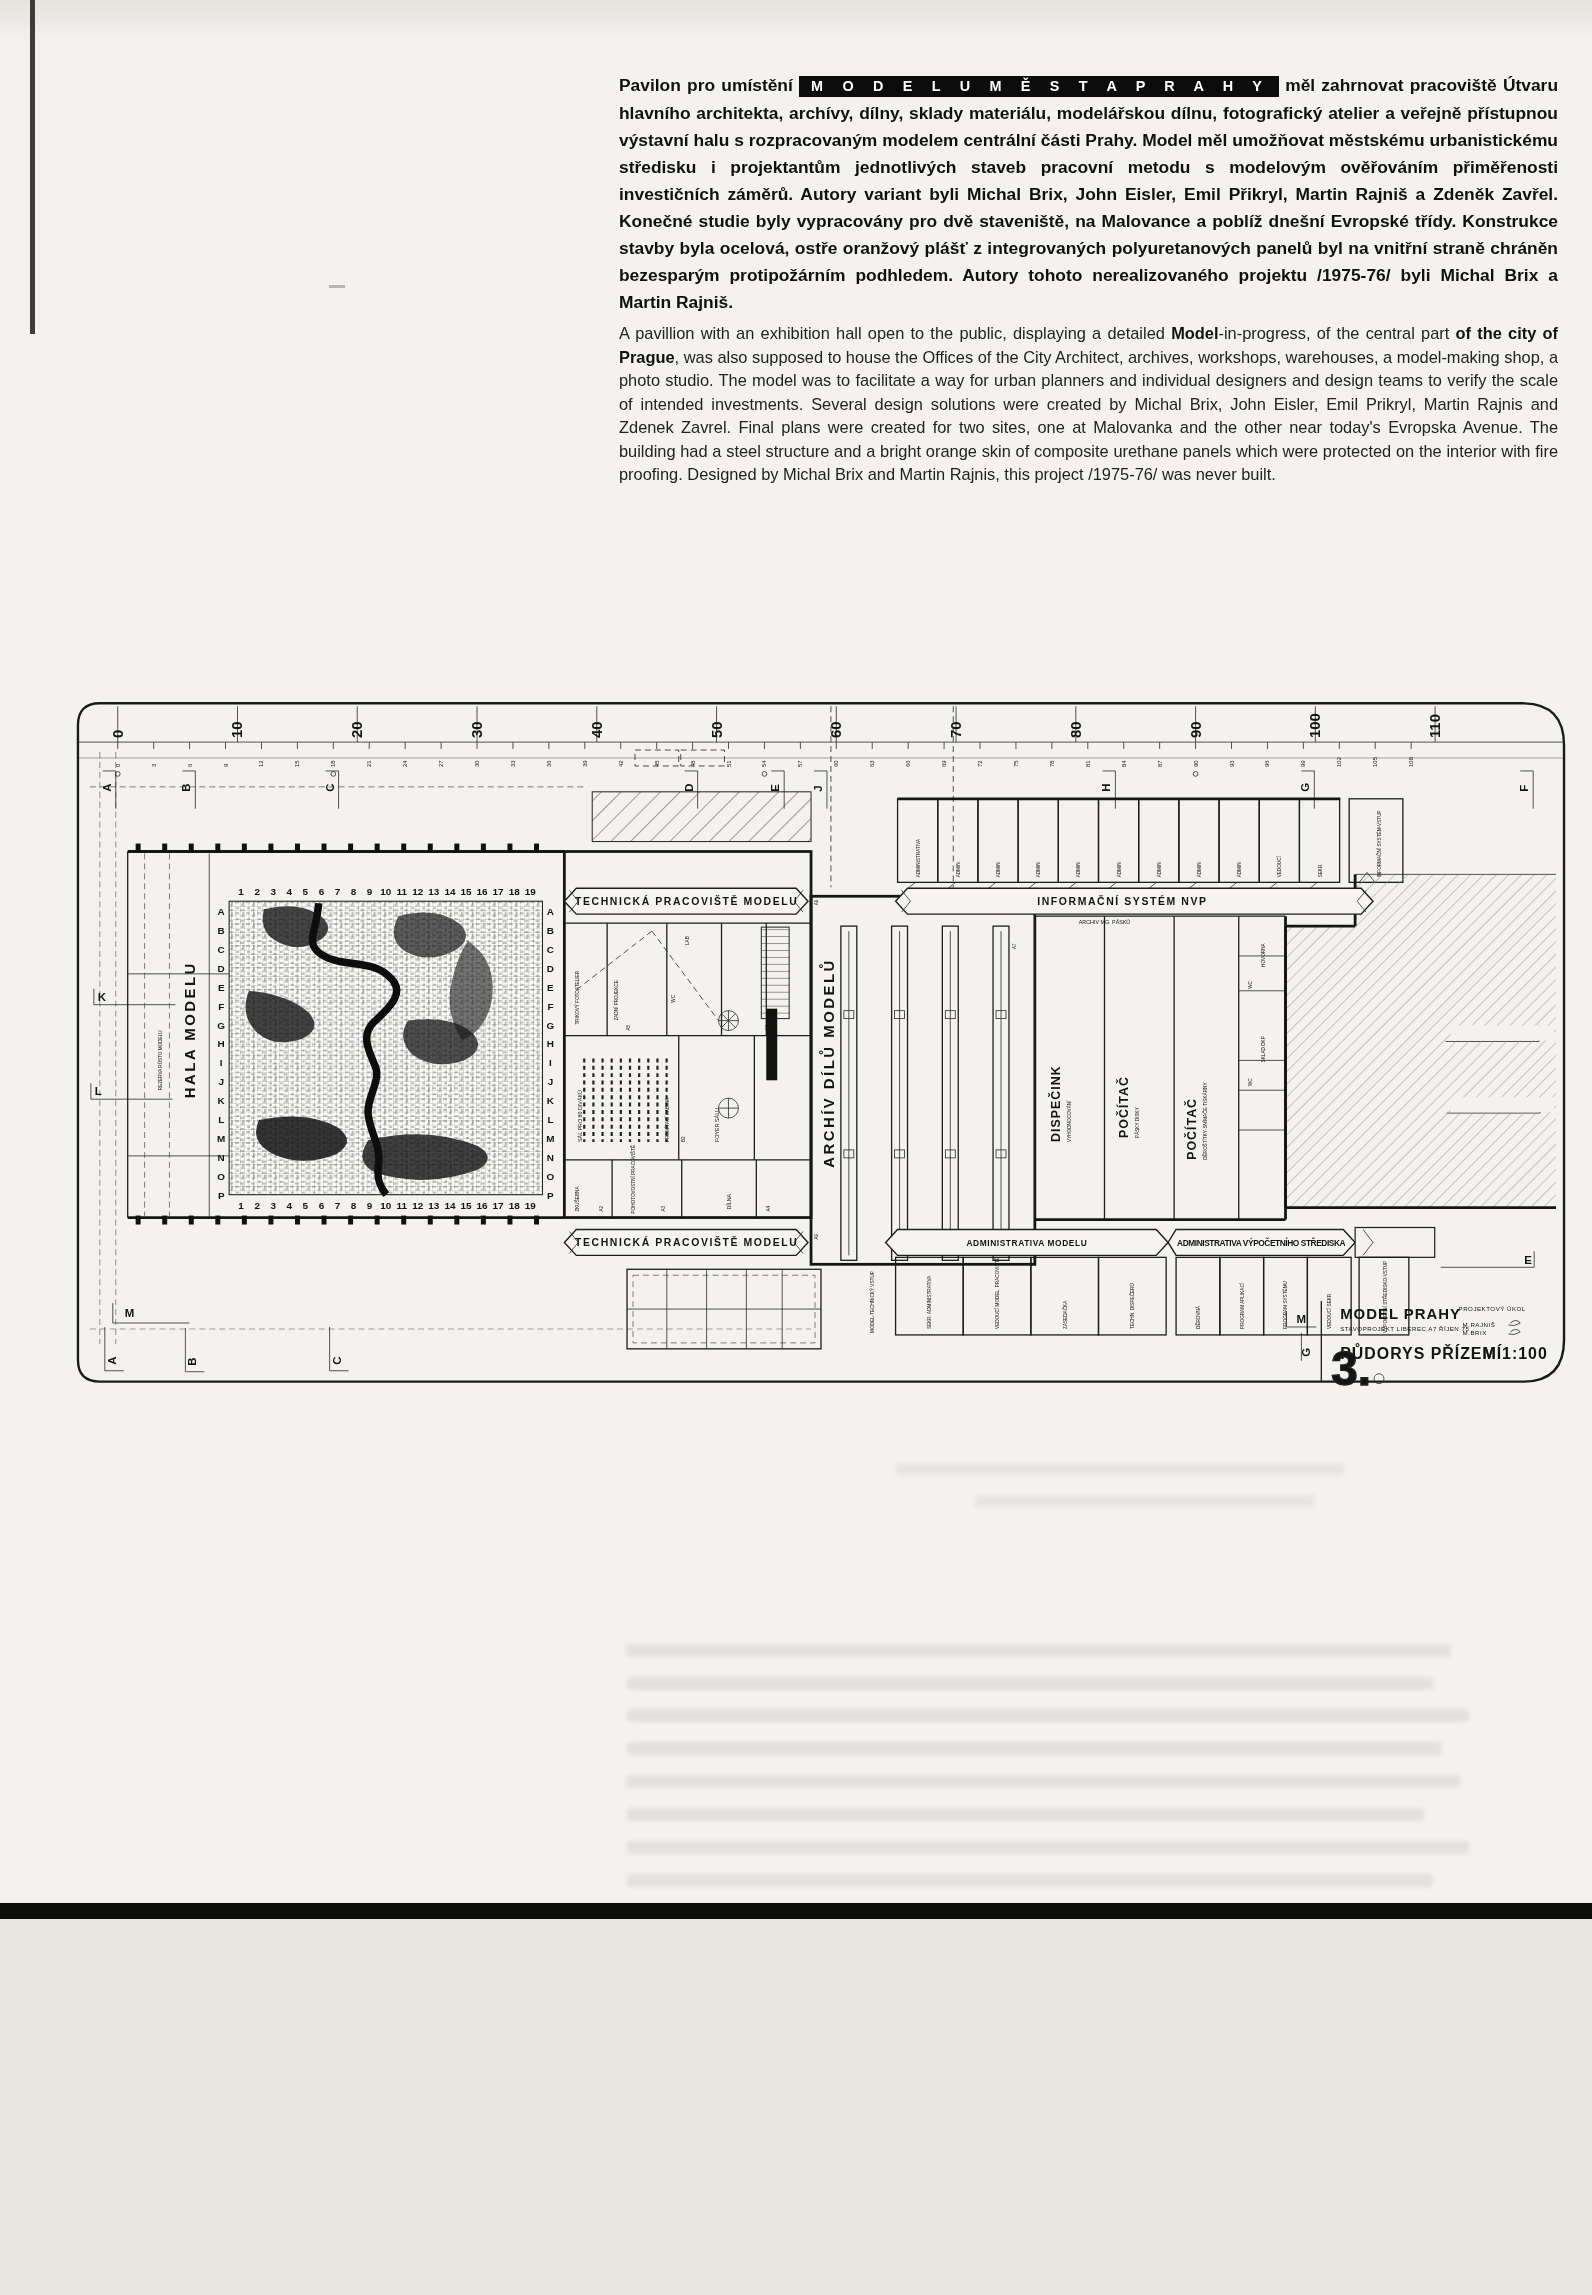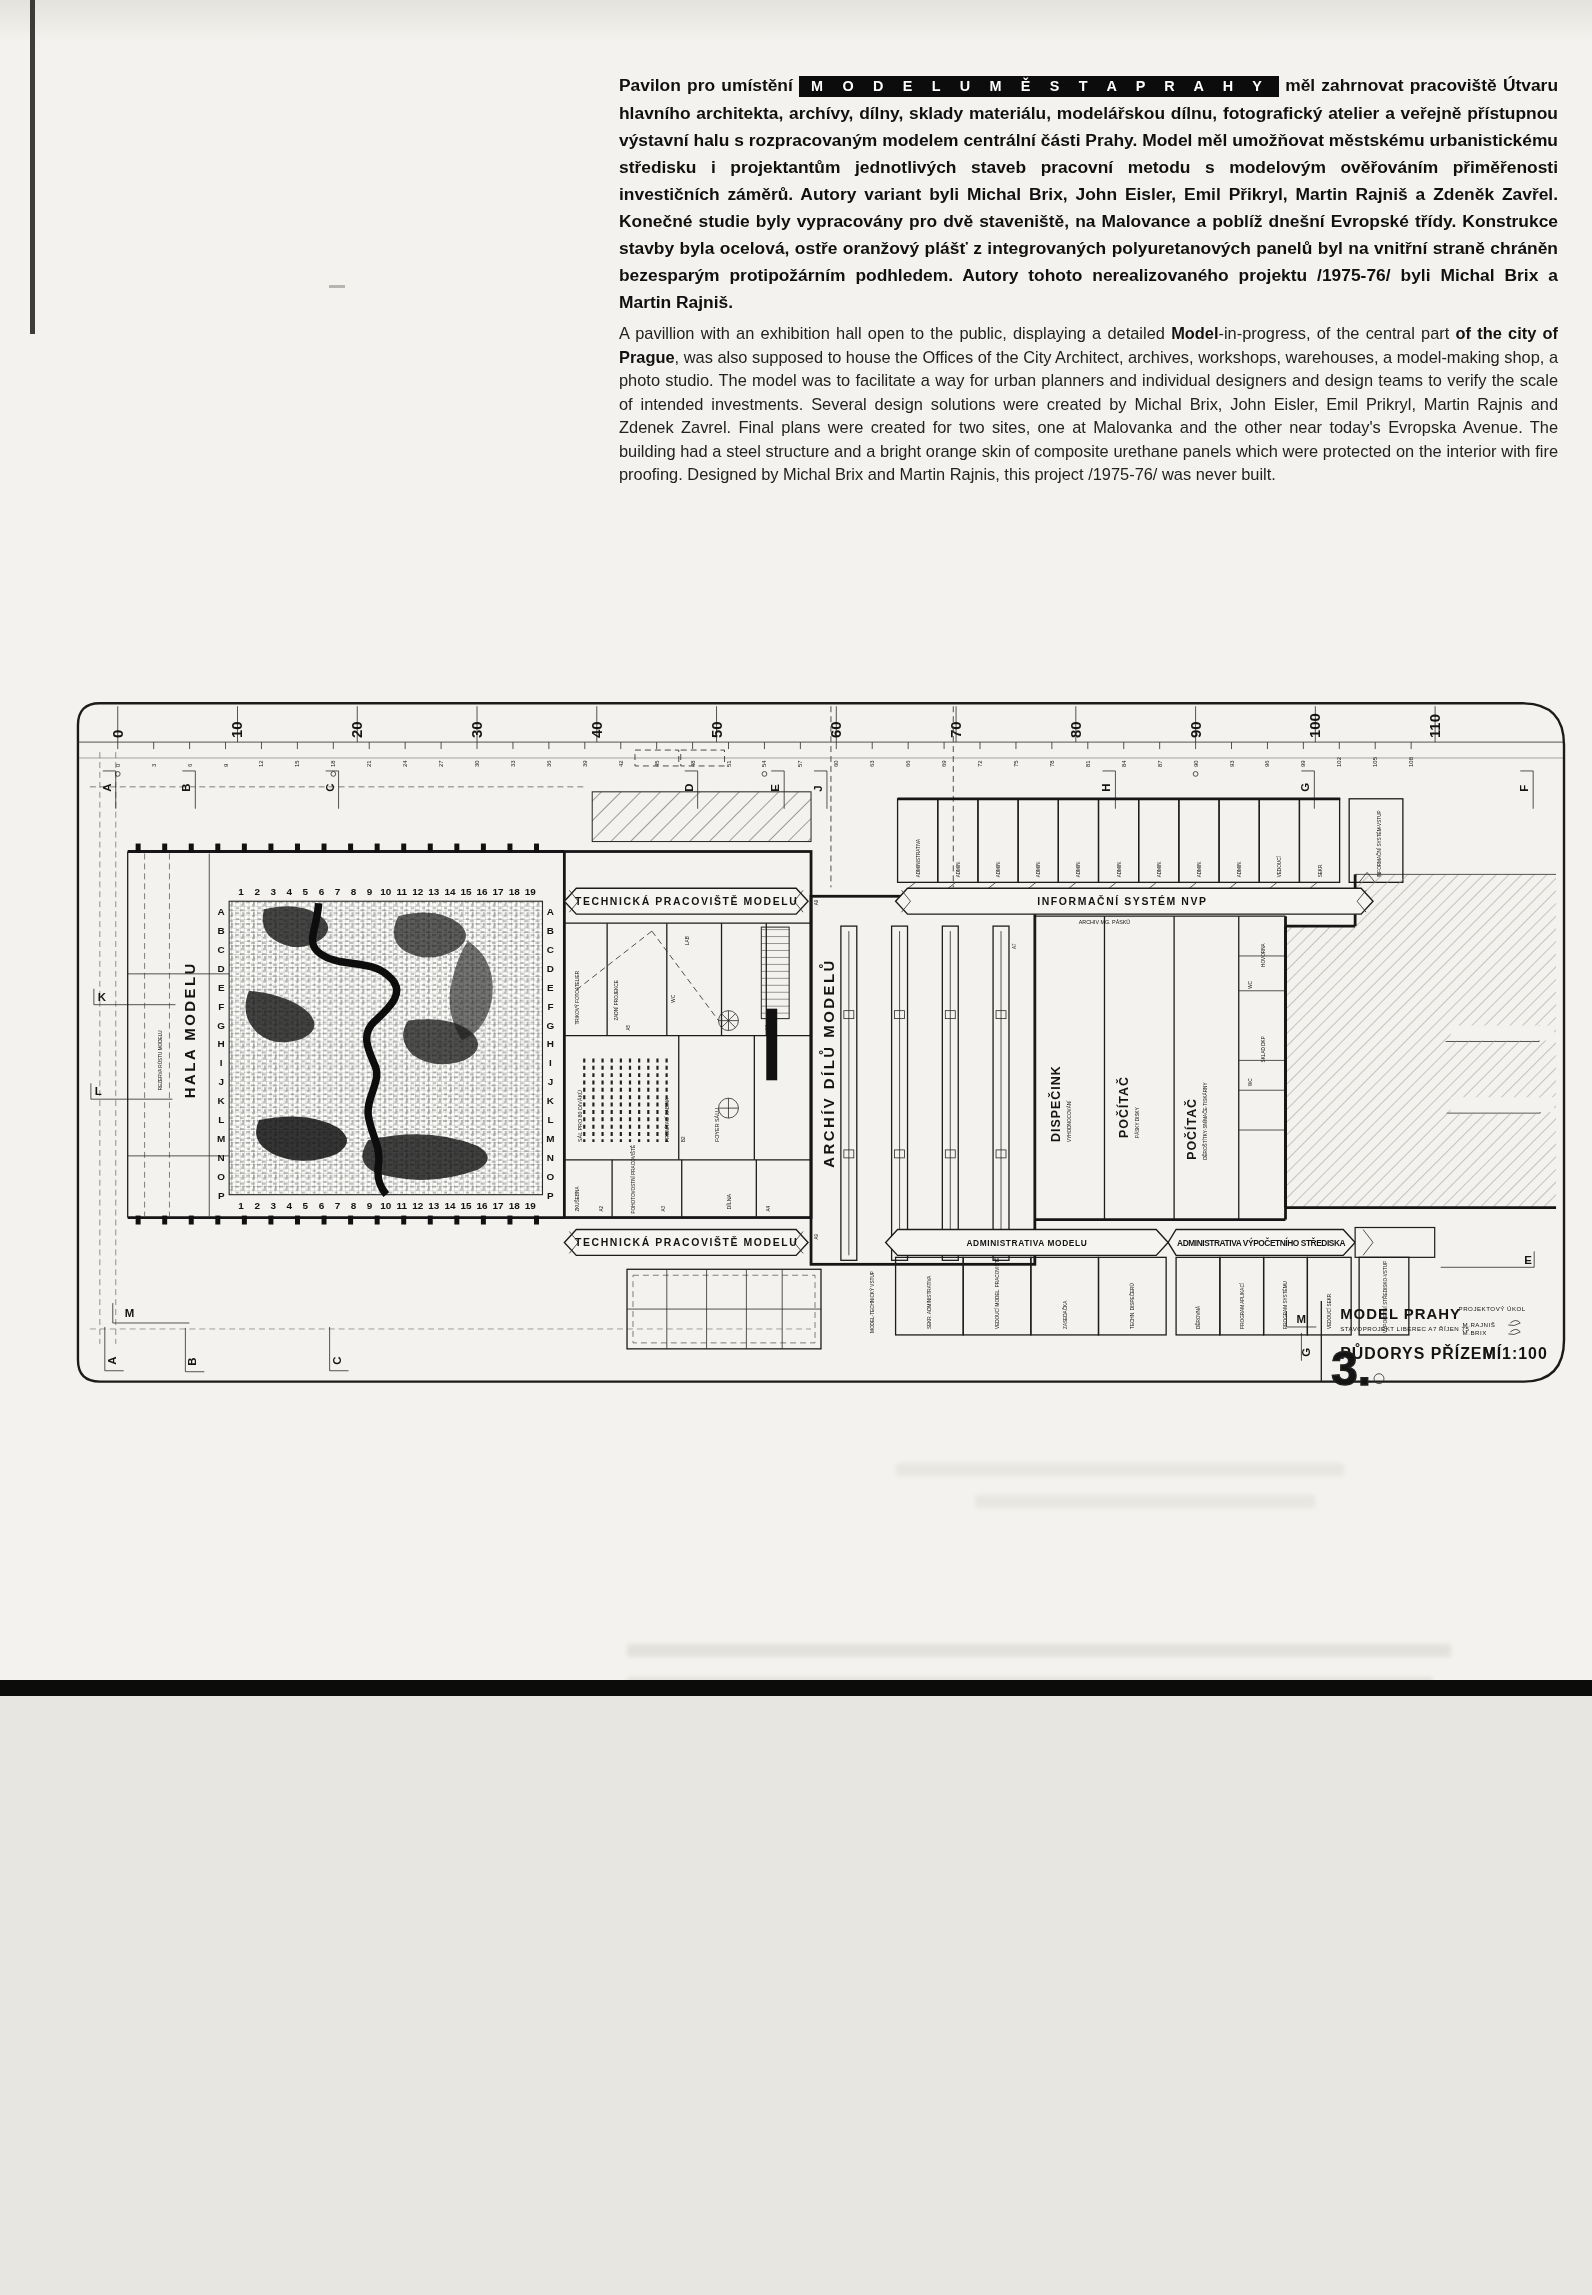--- a/index.html
+++ b/index.html
@@ -1,16 +1,16 @@
 <!DOCTYPE html>
 <html><head>
 <meta charset="utf-8">
 <style>
   html,body{margin:0;padding:0;background:#e8e6e1;}
-  #page{position:relative;width:1592px;height:1696px;background:#f3f2ee;overflow:hidden;
+  #page{position:relative;width:1592px;height:1919px;background:#f3f2ee;overflow:hidden;
         font-family:"Liberation Sans",sans-serif;color:#1a1a1a;}
   
   #top-noise{position:absolute;left:0;top:0;width:1592px;height:42px;
     background:linear-gradient(#d8d6d0,#f3f2ee);opacity:.55;}
   #edge-mark{position:absolute;left:30px;top:0;width:5px;height:334px;background:#1d1d1b;opacity:.85;}
   #bottom-strip{position:absolute;left:0;bottom:0;width:1592px;height:16px;background:#0c0c0b;}
   #reg-dash{position:absolute;left:329px;top:285px;width:16px;height:3px;background:#8f8d88;opacity:.6;filter:blur(0.5px);}
   
   #article{position:absolute;left:619px;top:72px;width:939px;}
   .cz{font-weight:700;font-size:17.4px;line-height:27px;text-align:justify;color:#101010;margin:0;}

